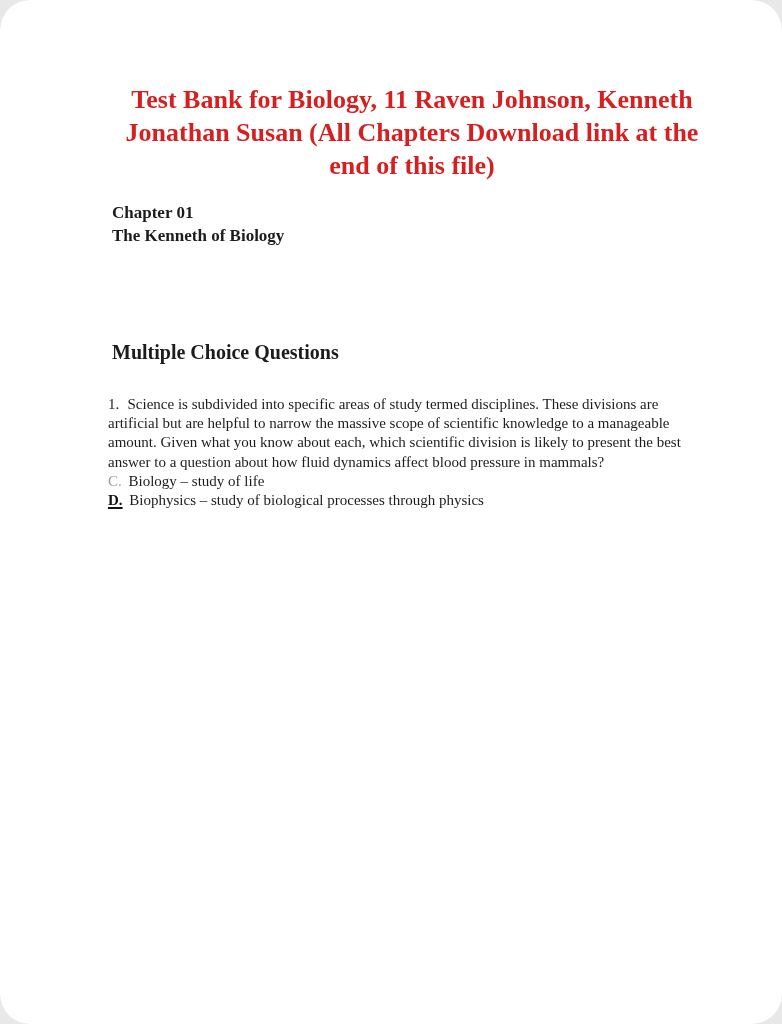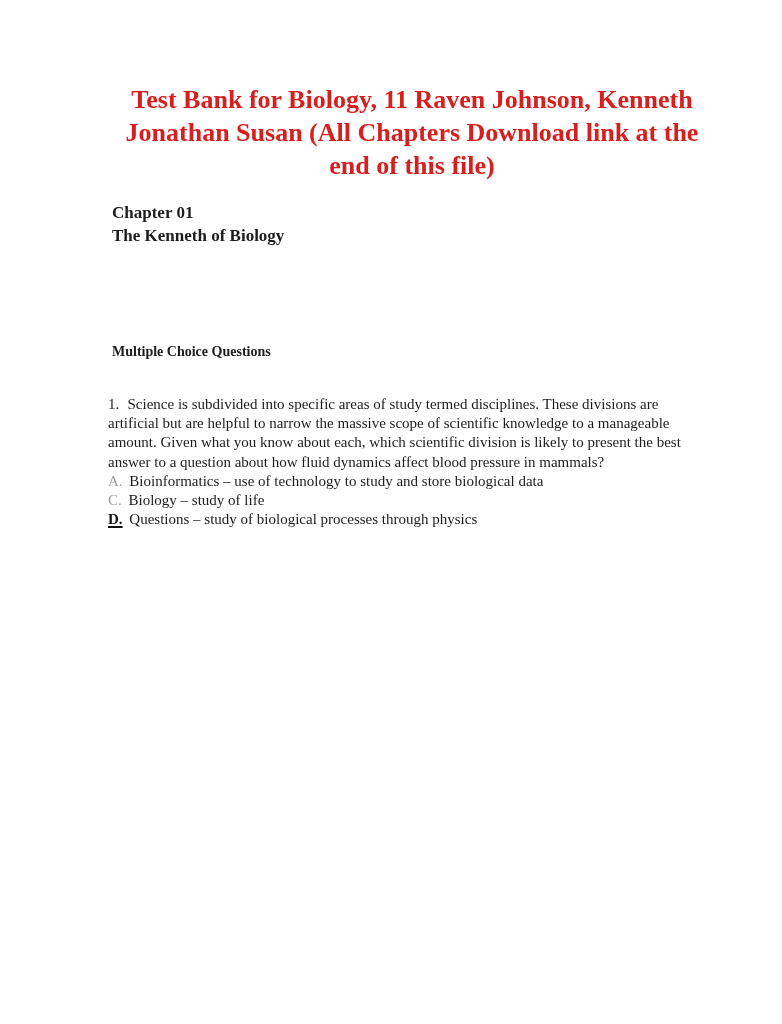--- a/index.html
+++ b/index.html
@@ -1,15 +1,15 @@
 <!DOCTYPE html>
 <html><head>
 <meta charset="utf-8">
 <style>
-  * { margin: 0; padding: 0; box-sizing: border-box; }
+  * { margin: 0; padding: 0; box-sizing: border-box; border-radius: 30px; }
   html, body { background: #e8e8e8; }
   .page {
     position: relative;
     width: 782px;
     height: 1024px;
     background: #ffffff;
     margin: 0 auto;
     overflow: hidden;
     font-family: "Liberation Serif", "DejaVu Serif", serif;
     color: #1c1c1c;
@@ -34,21 +34,21 @@
     font-weight: bold;
     font-size: 17px;
     line-height: 23px;
   }
   .section-heading {
     position: absolute;
     top: 342px;
     left: 112px;
     width: 600px;
     font-weight: bold;
-    font-size: 14px;
+    font-size: 20px;
     line-height: 20px;
   }
   .question-block {
     position: absolute;
     top: 395px;
     left: 108px;
     width: 601px;
     font-size: 15px;
     line-height: 19.2px;
   }
@@ -79,28 +79,25 @@
   </div>
 
   <h2 class="section-heading">Multiple Choice Questions</h2>
 
   <div class="question-block">
 
     <p class="question-text">
       <span class="q-number">1.</span><span>Science is subdivided into specific areas of study termed disciplines. These divisions are artificial but are helpful to narrow the massive scope of scientific knowledge to a manageable amount. Given what you know about each, which scientific division is likely to present the best answer to a question about how fluid dynamics affect blood pressure in mammals?</span>
     </p>
 
-    <p class="option-row">
-      <span class="option-letter">A.</span><span>Bioinformatics – use of technology to study and store biological data</span>
-    </p>
 
 
     <p class="option-row">
       <span class="option-letter">C.</span><span>Biology – study of life</span>
     </p>
 
     <p class="option-row correct">
-      <span class="option-letter">D.</span><span>Questions – study of biological processes through physics</span>
+      <span class="option-letter">D.</span><span>Biophysics – study of biological processes through physics</span>
     </p>
 
   </div>
 
 </div>
 
 </body></html>

